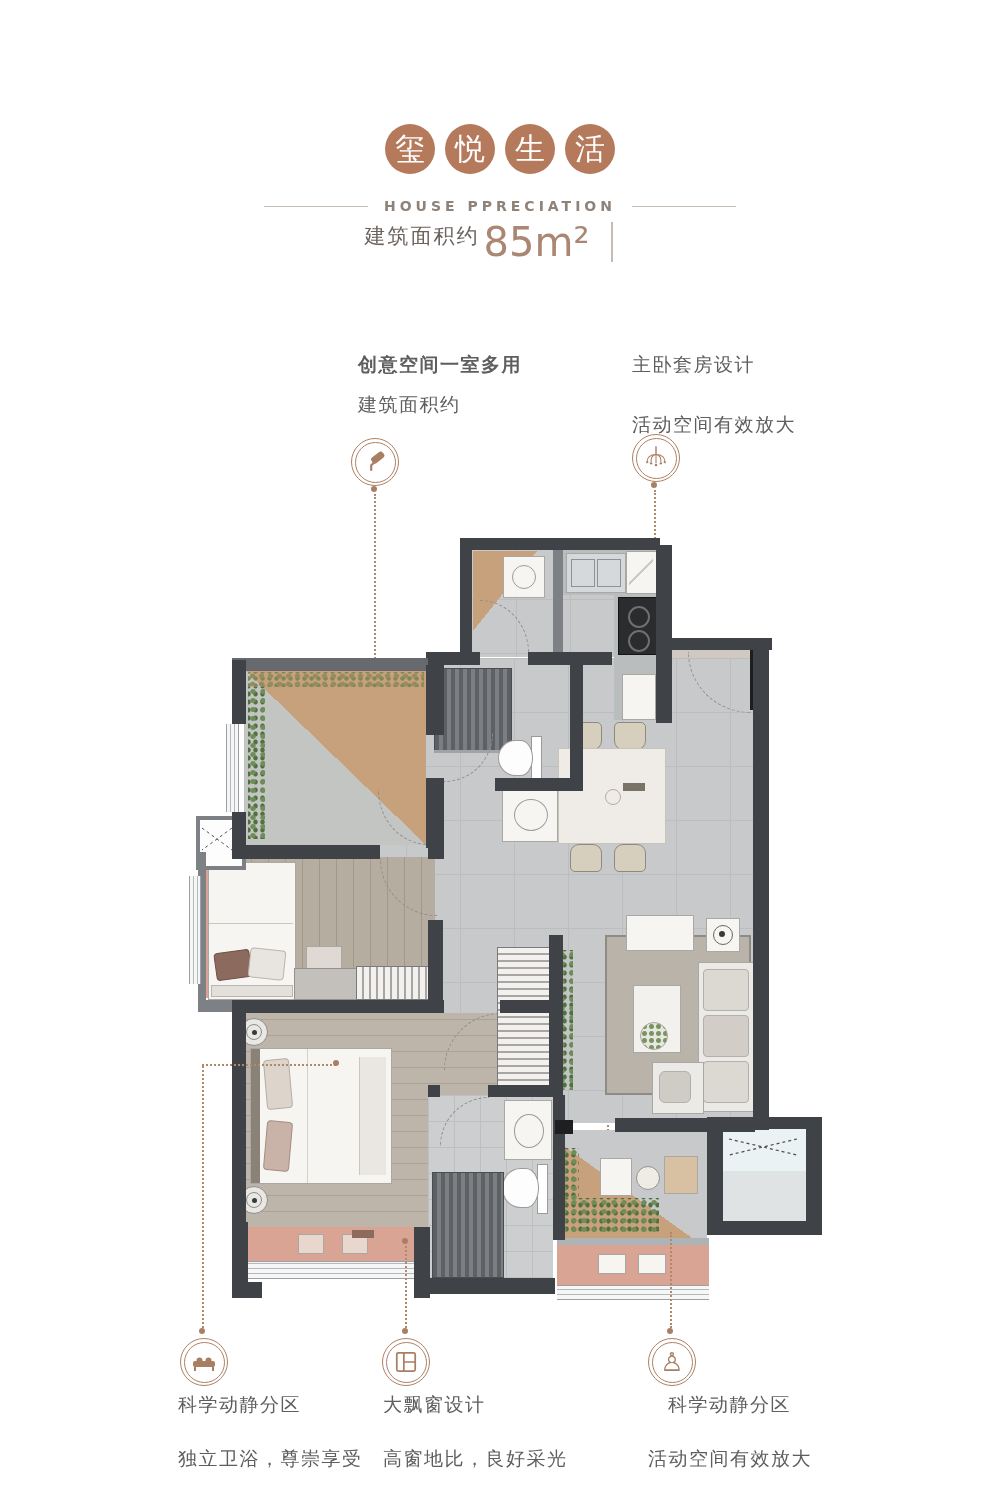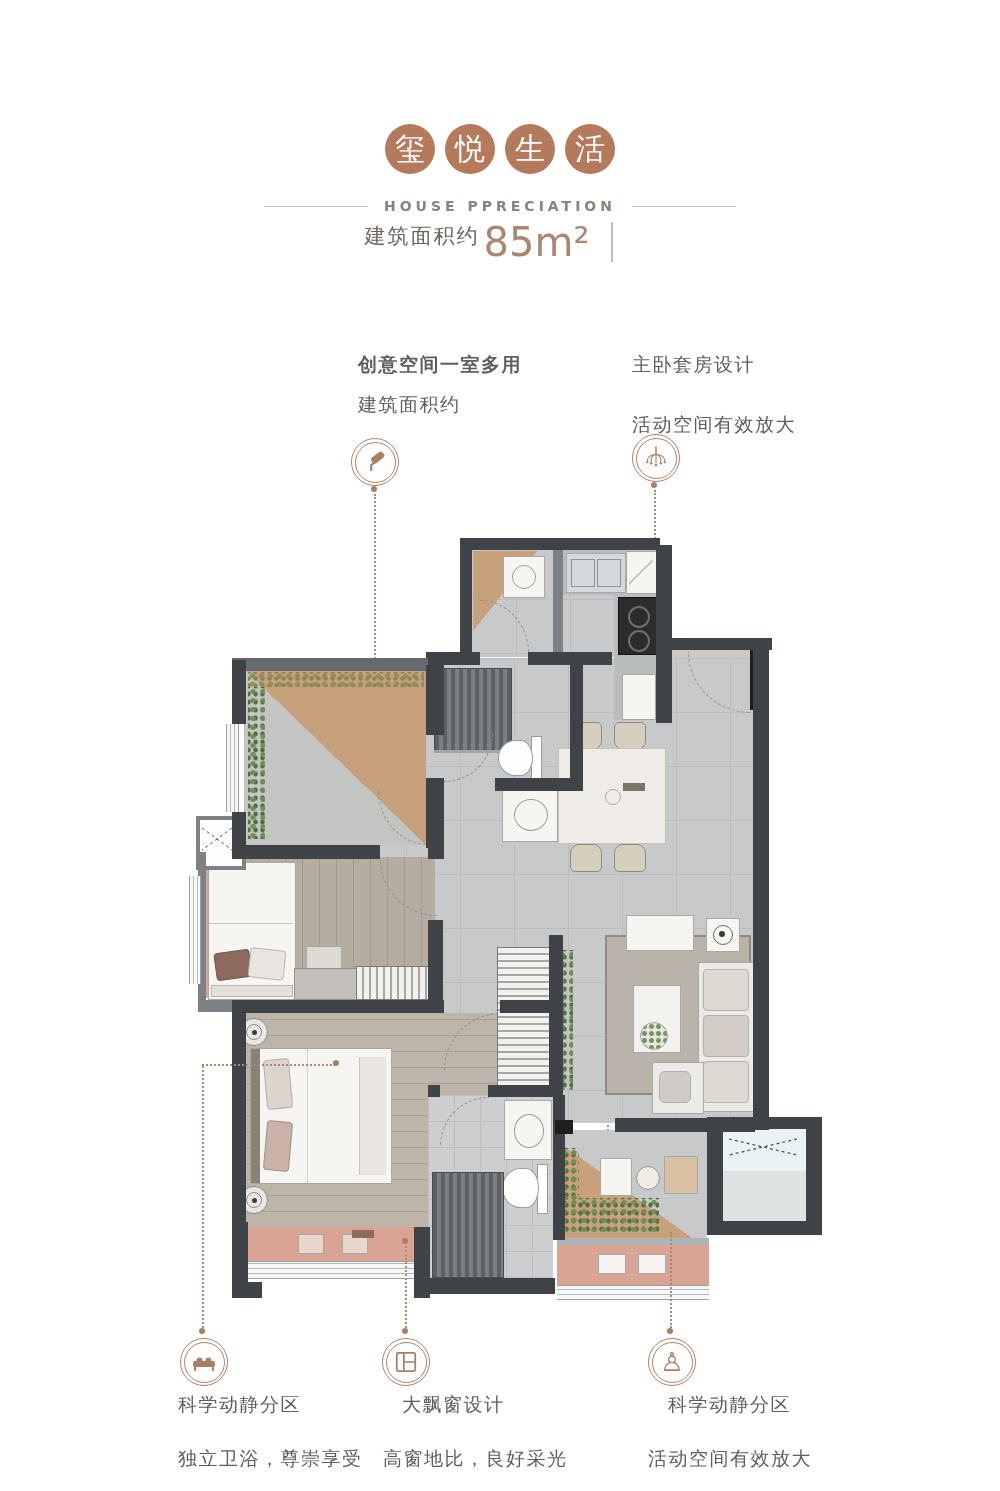--- a/index.html
+++ b/index.html
@@ -340,18 +340,18 @@
       <rect x="3.5" y="3.5" width="17" height="17" rx="1.5" fill="none" stroke="#a97f63" stroke-width="1.6"></rect>
       <path d="M10 3.5 V20.5 M10 12 H20.5" stroke="#a97f63" stroke-width="1.6" fill="none"></path>
     </svg>
   </div>
   <div class="icircle" style="left:648px;top:1338px;">
     <span class="pawn">♙</span>
   </div>
 
   <div class="ctext" style="left:178px;top:1392px;">科学动静分区</div>
   <div class="ctext" style="left:178px;top:1446px;">独立卫浴，尊崇享受</div>
-  <div class="ctext" style="left:383px;top:1392px;margin-left:19px;">大飘窗设计</div>
+  <div class="ctext" style="left:383px;top:1392px;">大飘窗设计</div>
   <div class="ctext" style="left:383px;top:1446px;">高窗地比，良好采光</div>
   <div class="ctext" style="left:648px;top:1392px;margin-left:20px;">科学动静分区</div>
   <div class="ctext" style="left:648px;top:1446px;">活动空间有效放大</div>
 
 </div>
 
 </body></html>

